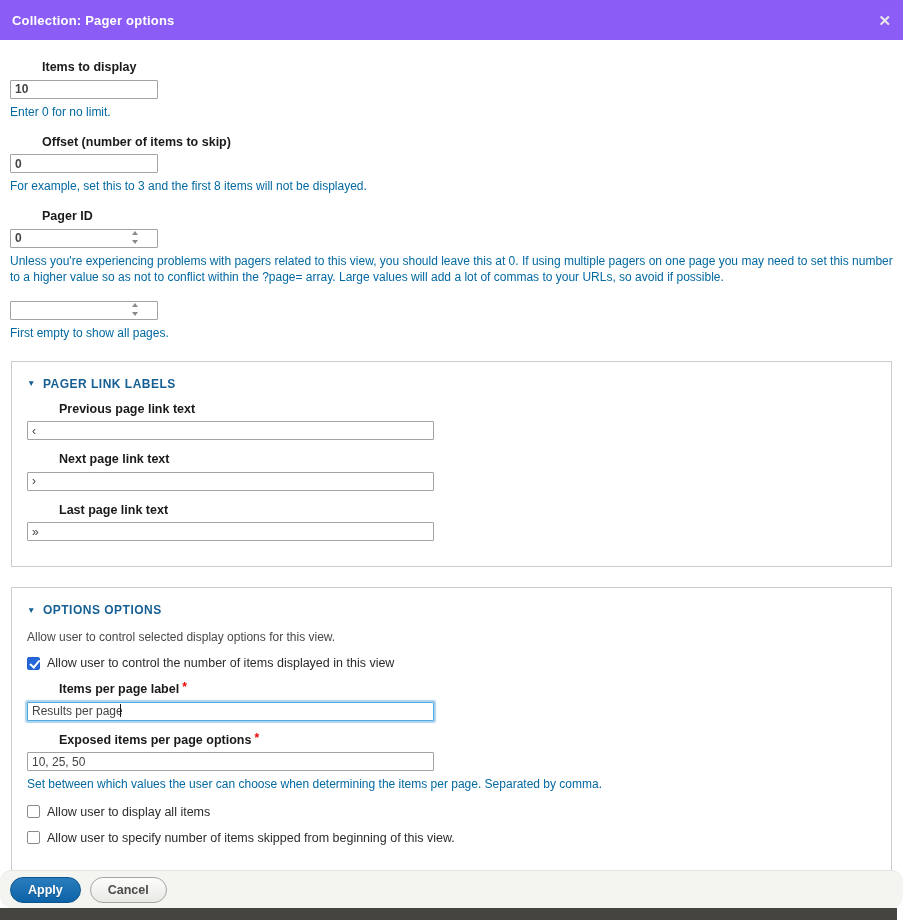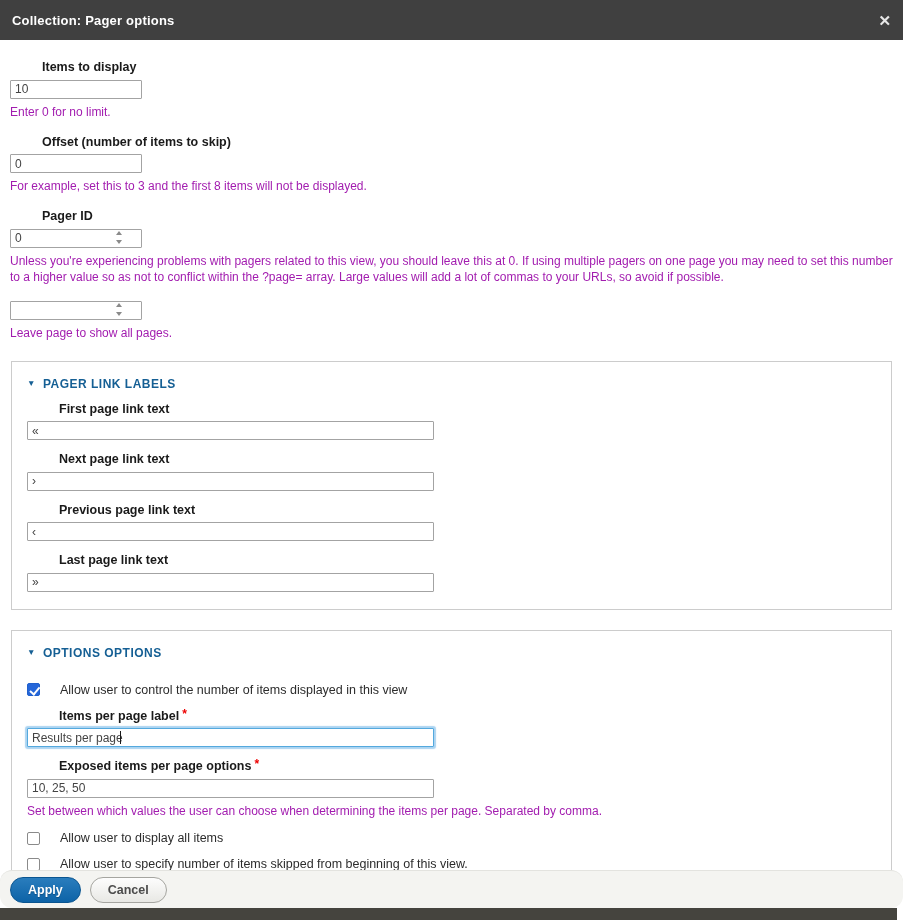--- a/index.html
+++ b/index.html
@@ -3,21 +3,21 @@
 <meta charset="utf-8">
 <style>
   * { box-sizing: border-box; }
   html, body { margin: 0; padding: 0; }
   body {
     width: 903px; height: 920px; position: relative; overflow: hidden;
     background: #fff; font-family: "Liberation Sans", sans-serif;
   }
   
   .titlebar {
-    height: 40px; background: #404040; display: flex; align-items: center;
+    height: 40px; background: #8b5cf6; display: flex; align-items: center;
     padding: 0 12px;
   }
   .titlebar .title {
     color: #fff; font-size: 13px; font-weight: 700; letter-spacing: .2px;
   }
   .titlebar .close {
     margin-left: auto; color: #e8e8e8; font-size: 15px; font-weight: 700;
     cursor: pointer; line-height: 1;
   }
   
@@ -27,28 +27,28 @@
     display: block; font-size: 12.5px; font-weight: 700; color: #1a1a1a;
     margin-bottom: 5px;
     padding-left: 32px;
   }
   .req { color: #e00; font-weight: 700; position: relative; top: -2px; margin-left: 3px; font-size: 12px; }
   .text-input {
     height: 19px; border: 1px solid #a3a3a3; background: #fff;
     padding: 2px 4px; font-size: 12px; color: #444;
     font-family: "Liberation Sans", sans-serif; border-radius: 1px;
   }
-  .text-input.small { width: 132px; }
+  .text-input.small { width: 148px; font-weight: bold; }
   .text-input.wide { width: 407px; }
   .text-input.focused {
     border: 1px solid #54a9de;
     box-shadow: 0 0 1px 2px rgba(104,177,229,.55);
   }
   .description {
-    font-size: 12px; color: #a21caf; margin-top: 5px; line-height: 1.35;
+    font-size: 12px; color: #0369a1; margin-top: 5px; line-height: 1.35;
     max-width: 884px;
   }
   
   .num-wrap { position: relative; display: inline-block; }
   .spinner {
     position: absolute; right: 19px; top: 3px; width: 9px; height: 13px;
     display: flex; flex-direction: column; justify-content: space-between;
     align-items: center;
   }
   .spinner .up {
@@ -64,25 +64,25 @@
     border: 1px solid #ccc; margin: 20px 1px 14px; padding: 6px 15px 17px;
     background: #fff;
   }
   .fieldset-legend {
     display: flex; align-items: center; gap: 7px; padding: 9px 0 11px;
     color: #155f94; font-size: 12px; font-weight: 700; letter-spacing: .5px;
     cursor: pointer;
   }
   .fieldset-legend .tri { font-size: 8.5px; position: relative; top: -0.5px; }
   .fieldset .form-item { margin-bottom: 12px; }
-  .fieldset .form-item:last-child { margin-bottom: 0; }
+  .fieldset .form-item:last-child { margin-bottom: 8px; }
   .fieldset-desc { font-size: 12px; color: #484848; margin: 2px 0 12px; }
   
   .checkbox-row {
-    display: flex; align-items: center; gap: 20px; margin: 12px 0;
+    display: flex; align-items: center; gap: 7px; margin: 12px 0;
     font-size: 12.5px; color: #2c2c2c;
   }
   .checkbox-row label { cursor: pointer; }
   input[type="checkbox"] {
     appearance: none; -webkit-appearance: none; width: 13px; height: 13px;
     border: 1px solid #8a8a8a; border-radius: 2px; background: #fff;
     margin: 0; position: relative; cursor: pointer; flex: 0 0 auto;
   }
   input[type="checkbox"]:checked { background: #2566d9; border-color: #2060cd; }
   input[type="checkbox"]:checked::after {
@@ -154,56 +154,53 @@
   </div>
 
   <div class="form-item">
     <span class="num-wrap">
       <input type="text" class="text-input small" value="" style="">
       <span class="spinner">
           <span class="up"></span>
           <span class="down"></span>
         </span>
     </span>
-    <div class="description">Leave page to show all pages.</div>
+    <div class="description">First empty to show all pages.</div>
   </div>
 
   <div class="fieldset">
     <div class="fieldset-legend">
       <span class="tri">▼</span>
       <span>PAGER LINK LABELS</span>
     </div>
 
-    <div class="form-item">
-      <label class="form-label">First page link text</label>
-      <input type="text" class="text-input wide" value="«" style="">
+
+    <div class="form-item">
+      <label class="form-label">Previous page link text</label>
+      <input type="text" class="text-input wide" value="‹" style="">
     </div>
 
     <div class="form-item">
       <label class="form-label">Next page link text</label>
       <input type="text" class="text-input wide" value="›" style="">
-    </div>
-
-    <div class="form-item">
-      <label class="form-label">Previous page link text</label>
-      <input type="text" class="text-input wide" value="‹" style="">
     </div>
 
     <div class="form-item">
       <label class="form-label">Last page link text</label>
       <input type="text" class="text-input wide" value="»" style="">
     </div>
   </div>
 
   <div class="fieldset">
     <div class="fieldset-legend">
       <span class="tri">▼</span>
       <span>OPTIONS OPTIONS</span>
     </div>
 
+    <div class="fieldset-desc">Allow user to control selected display options for this view.</div>
 
     <div class="checkbox-row">
       <input type="checkbox" checked="checked" style="">
       <label>Allow user to control the number of items displayed in this view</label>
     </div>
 
     <div class="form-item">
       <label class="form-label"><span>Items per page label</span><span class="req">*</span></label>
       <span class="caret-wrap">
         <input type="text" class="text-input wide focused" value="Results per page" style="">

